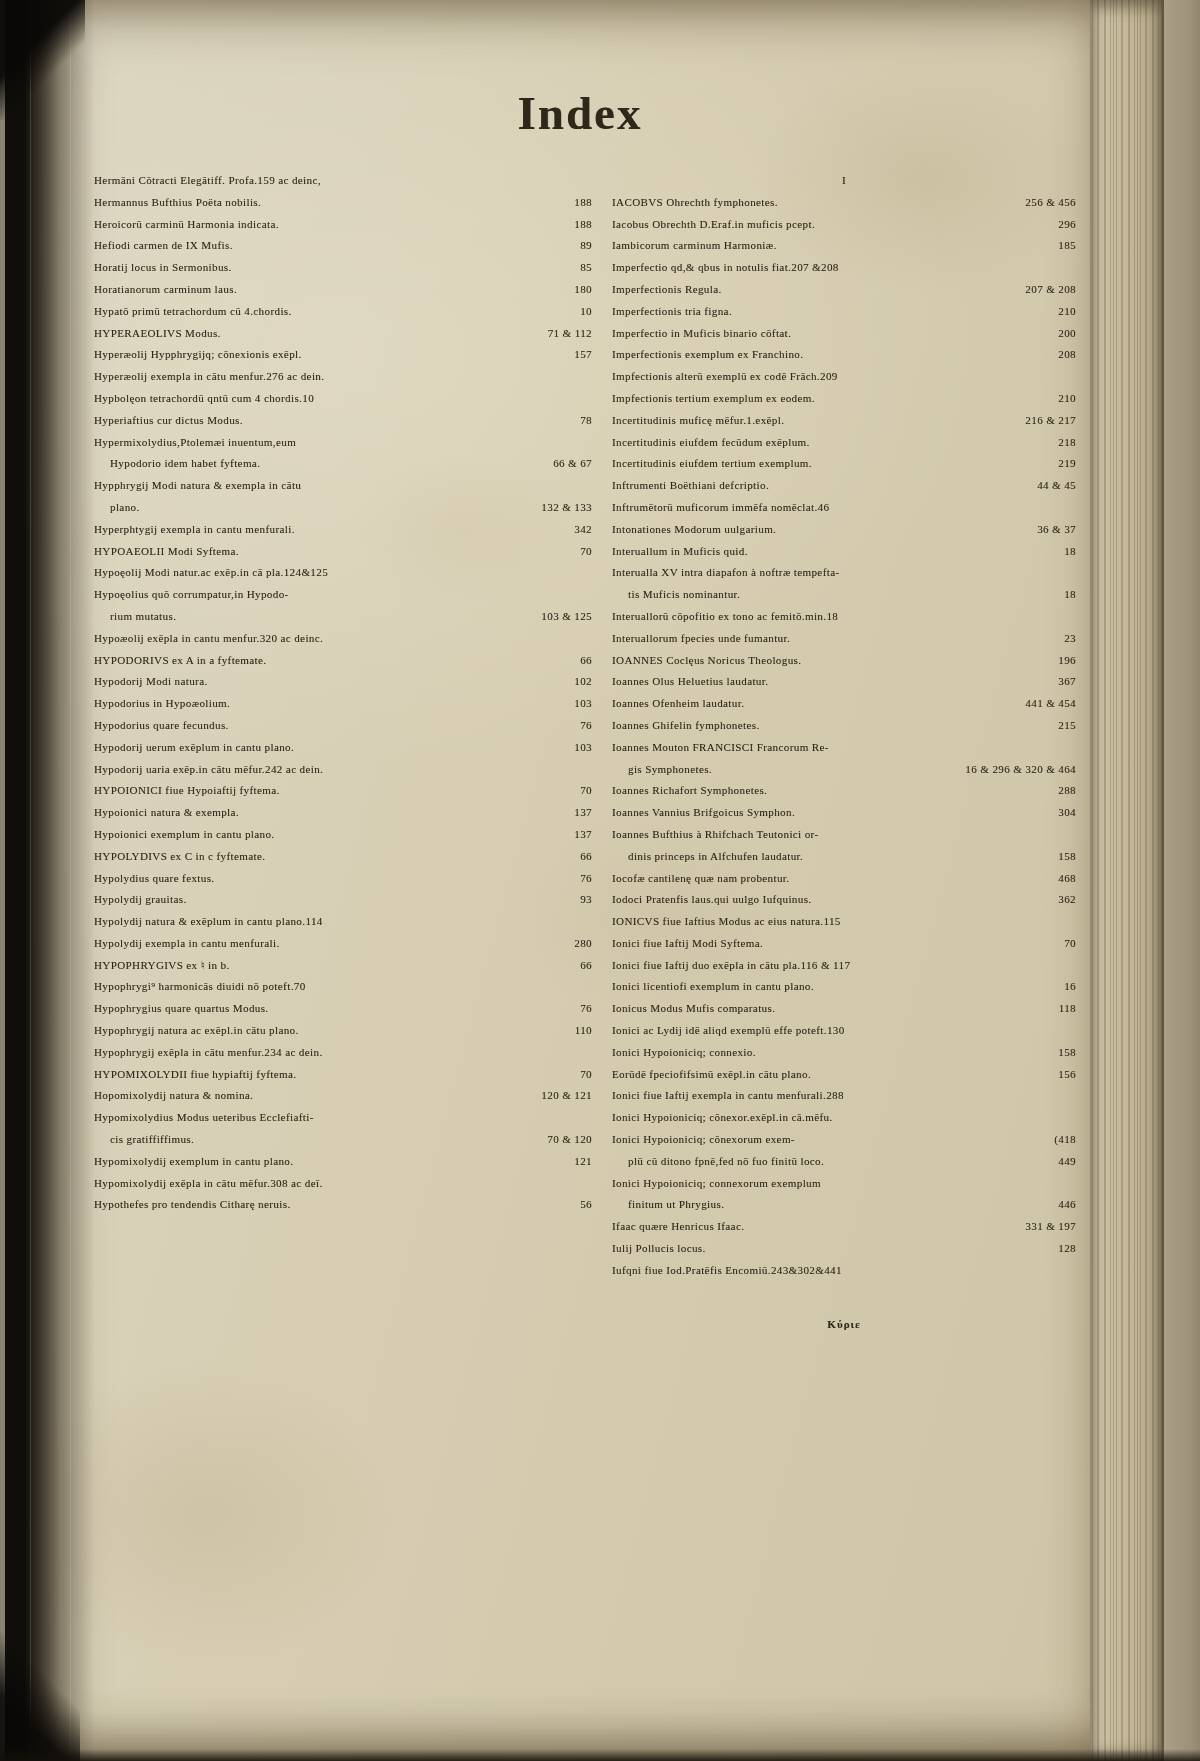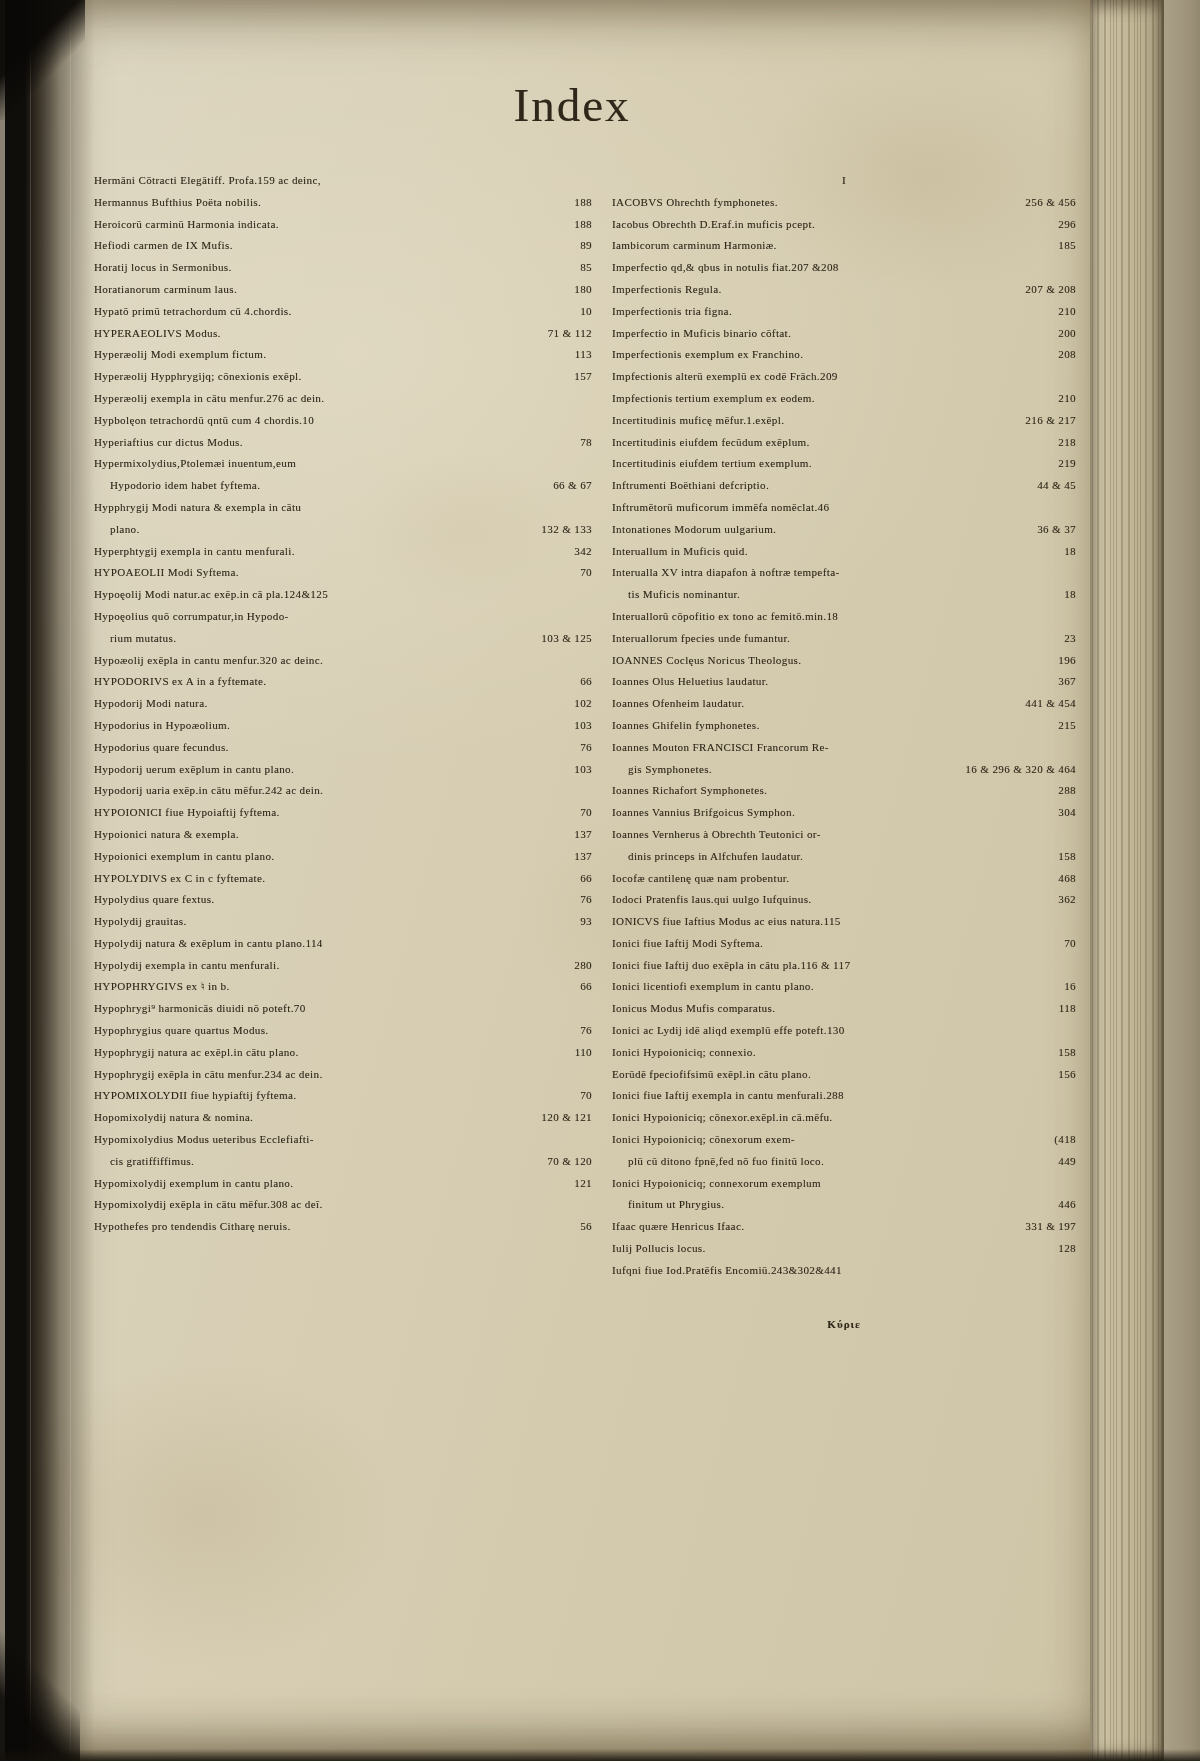--- a/index.html
+++ b/index.html
@@ -27,22 +27,22 @@
     position:absolute;inset:0;pointer-events:none;
     background:
       radial-gradient(240px 170px at 82% 10%, rgba(150,120,70,0.12), transparent 70%),
       radial-gradient(280px 220px at 16% 86%, rgba(140,110,60,0.12), transparent 70%),
       radial-gradient(200px 150px at 58% 52%, rgba(150,125,80,0.08), transparent 70%),
       radial-gradient(160px 110px at 40% 30%, rgba(150,125,80,0.06), transparent 70%);
   }
 
   .index-title{
     position:absolute;top:78px;left:0;width:100%;
-    margin:0;text-align:center;
-    font-size:47px;font-weight:normal;letter-spacing:2px;
+    margin:8px;text-align:center;
+    font-size:47px;font-weight:bold;letter-spacing:2px;
     color:#2f2719;
     text-shadow:0.4px 0.4px 0 rgba(47,39,25,0.35);
   }
 
   .col{color:#2f2719;font-size:11px;letter-spacing:0.4px;}
   .col .line, .col-heading, .catchword{
     line-height:21.8px;height:21.8px;
     text-shadow:0.3px 0.3px 0 rgba(47,39,25,0.30);
     white-space:nowrap;
   }
@@ -131,24 +131,20 @@
   </div>
         <div class="line">
     <span class="t">Hypatō primū tetrachordum cū 4.chordis.</span>
     <span class="p">10</span>
   </div>
         <div class="line">
     <span class="t">HYPERAEOLIVS Modus.</span>
     <span class="p">71 &amp; 112</span>
   </div>
         <div class="line">
-    <span class="t">Hyperæolij Modi exemplum fictum.</span>
-    <span class="p">113</span>
-  </div>
-        <div class="line">
     <span class="t">Hyperæolij Hypphrygijq; cōnexionis exēpl.</span>
     <span class="p">157</span>
   </div>
         <div class="line">
     <span class="t">Hyperæolij exempla in cātu menfur.276 ac dein.</span>
     <span class="p"></span>
   </div>
         <div class="line">
     <span class="t">Hypbolęon tetrachordū qntū cum 4 chordis.10</span>
     <span class="p"></span>
@@ -416,21 +412,21 @@
   </div>
           <div class="line">
     <span class="t">Ioannes Richafort Symphonetes.</span>
     <span class="p">288</span>
   </div>
           <div class="line">
     <span class="t">Ioannes Vannius Brifgoicus Symphon.</span>
     <span class="p">304</span>
   </div>
           <div class="line">
-    <span class="t">Ioannes Vernherus à Obrechth Teutonici or-</span>
+    <span class="t">Ioannes Bufthius à Rhifchach Teutonici or-</span>
     <span class="p"></span>
   </div>
           <div class="line indent">
     <span class="t">dinis princeps in Alfchufen laudatur.</span>
     <span class="p">158</span>
   </div>
           <div class="line">
     <span class="t">Iocofæ cantilenę quæ nam probentur.</span>
     <span class="p">468</span>
   </div>

